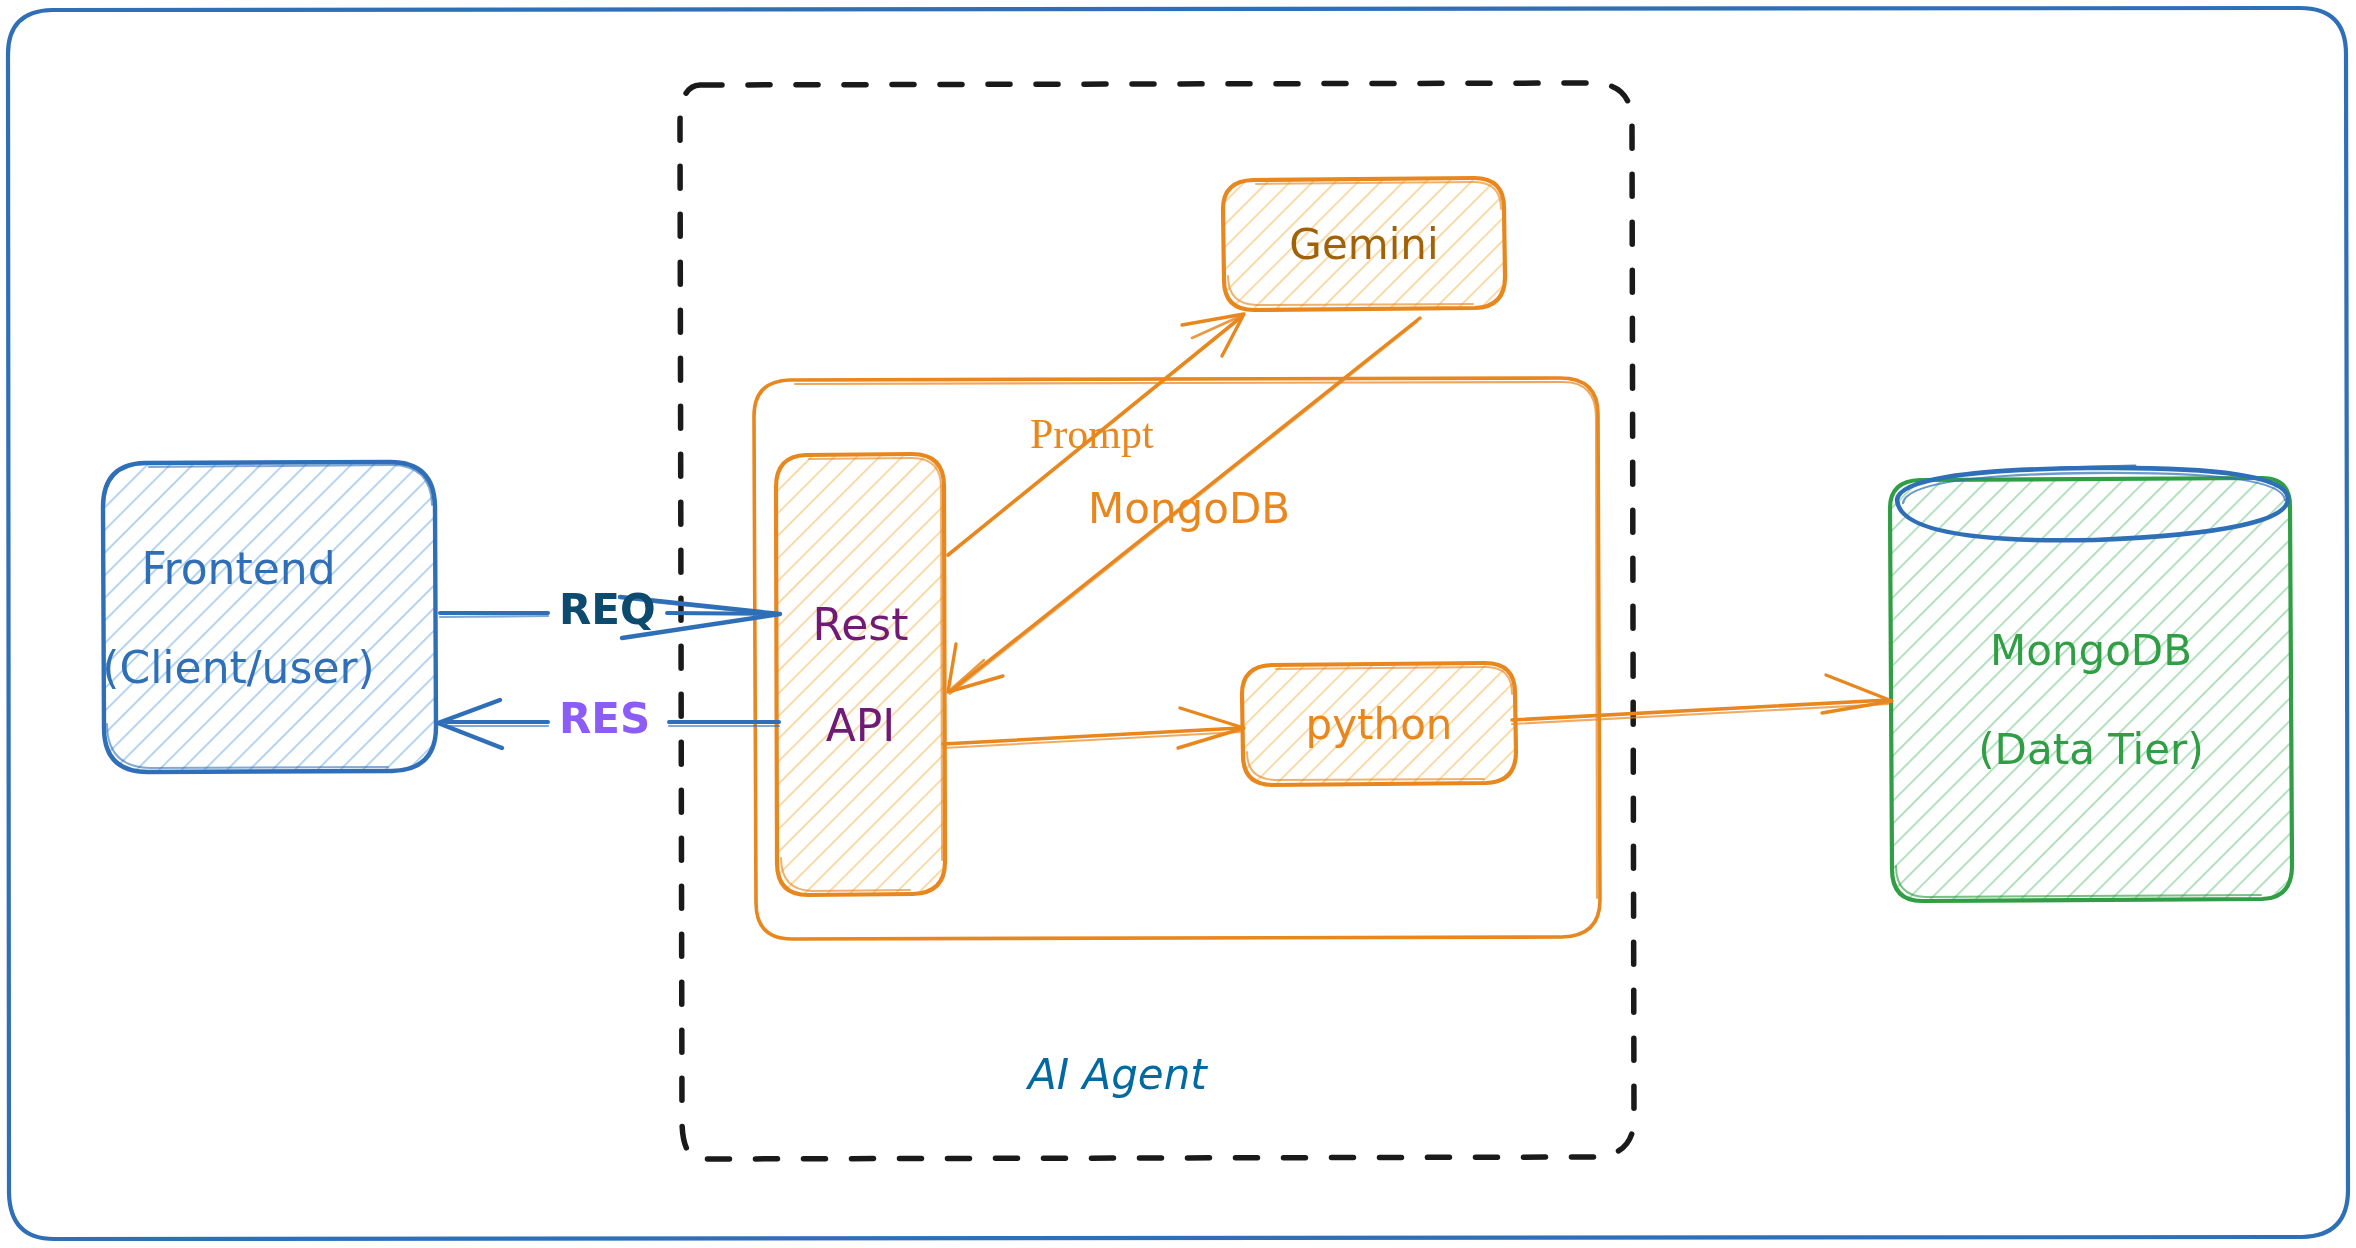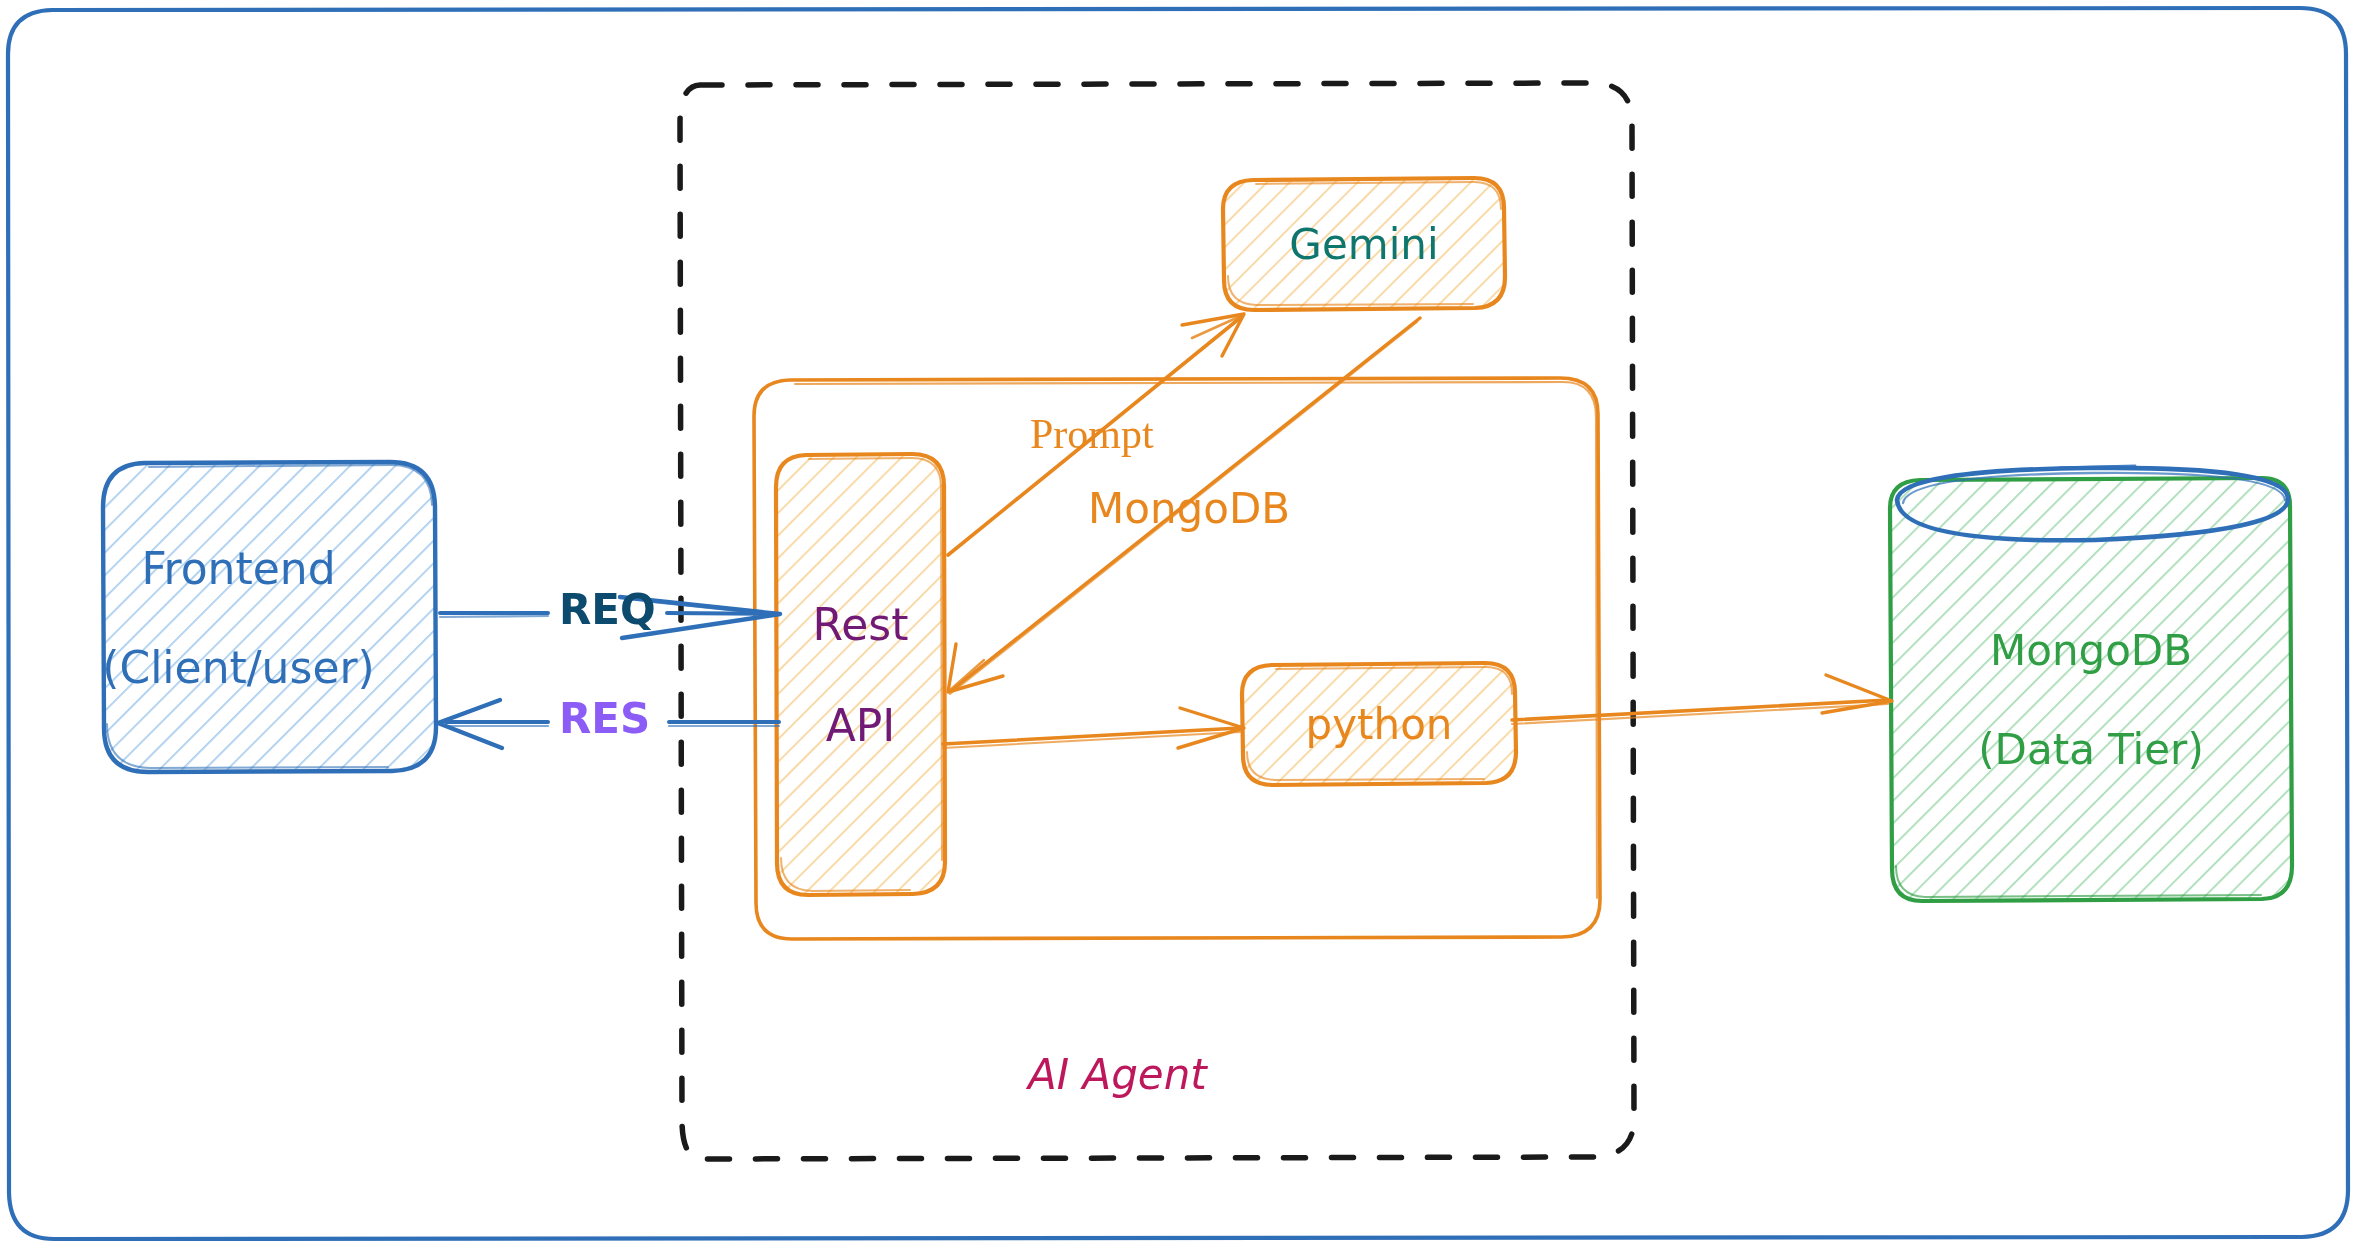--- a/index.html
+++ b/index.html
@@ -158,36 +158,36 @@
   <div class="node-label" style="left:103px; top:463px; width:271px; height:309px; color:#2f6fb8; font-size:44px;">
     <span class="lbl-line" style="margin-bottom:48px;">Frontend</span>
     <span class="lbl-line">(Client/user)</span>
   </div>
 
   <div class="node-label" style="left:776px; top:455px; width:169px; height:440px; color:#701a75; font-size:44px;">
     <span class="lbl-line" style="margin-bottom:50px;">Rest</span>
     <span class="lbl-line">API</span>
   </div>
 
-  <div class="node-label" style="left:1223px; top:178px; width:282px; height:132px; color:#0f766e; font-size:42px;">
+  <div class="node-label" style="left:1223px; top:178px; width:282px; height:132px; color:#a16207; font-size:42px;">
     <span class="lbl-line">Gemini</span>
   </div>
 
   <div class="node-label" style="left:1242px; top:663px; width:274px; height:122px; color:#e8871e; font-size:42px;">
     <span class="lbl-line">python</span>
   </div>
 
   <div class="node-label" style="left:1890px; top:498px; width:402px; height:403px; color:#2f9e44; font-size:42px;">
     <span class="lbl-line" style="margin-bottom:50px;">MongoDB</span>
     <span class="lbl-line">(Data Tier)</span>
   </div>
 
   <div class="edge-label" style="left:559px; top:585px; color:#0c4a6e; font-size:42px; font-weight:bold;">REQ</div>
 
   <div class="edge-label" style="left:559px; top:694px; color:#8b5cf6; font-size:42px; font-weight:bold;">RES</div>
 
   <div class="edge-label" style="left:1030px; top:410px; color:#e8871e; font-size:42px;font-family:Liberation Serif, serif;">Prompt</div>
 
   <div class="edge-label" style="left:1088px; top:484px; color:#e8871e; font-size:42px;">MongoDB</div>
 
-  <div class="edge-label" style="left:1028px; top:1050px; color:#be185d; font-size:42px; font-style:italic;">AI Agent</div>
+  <div class="edge-label" style="left:1028px; top:1050px; color:#0369a1; font-size:42px; font-style:italic;">AI Agent</div>
 
 </div>
 
 </body></html>

